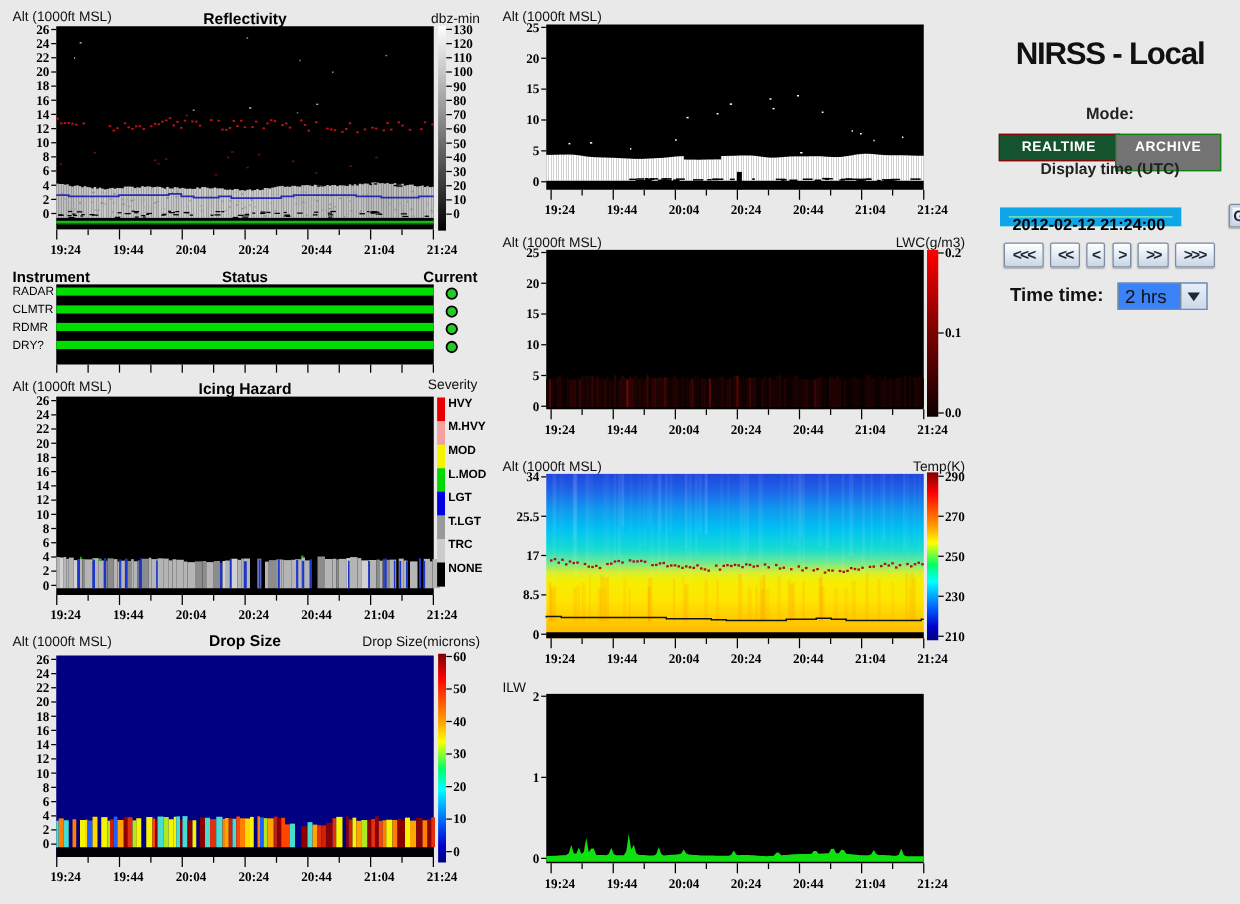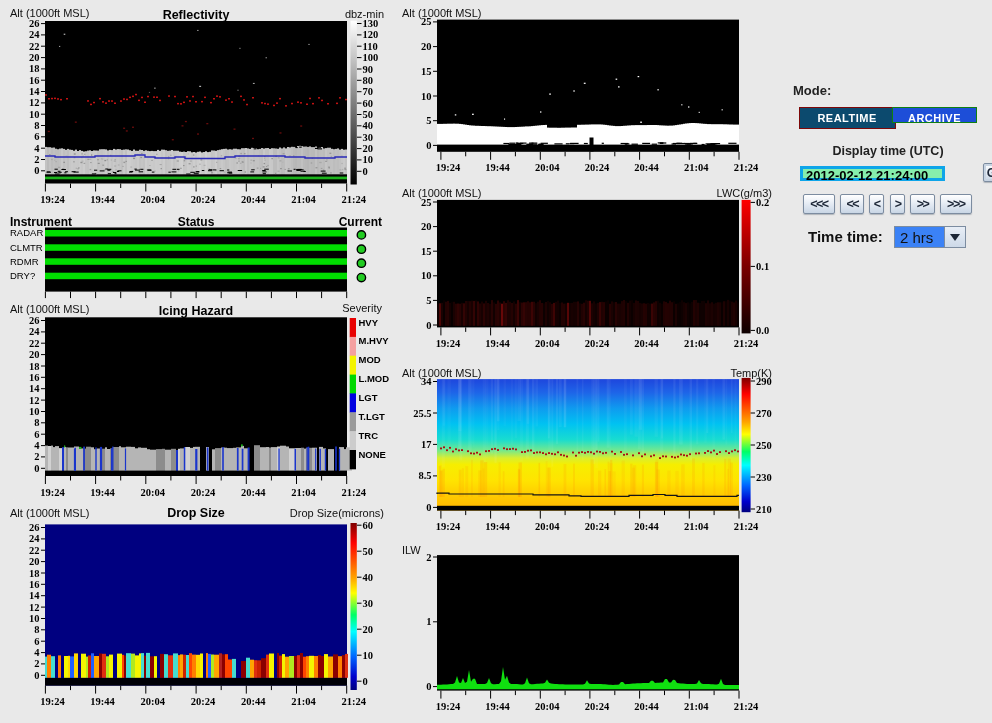--- a/index.html
+++ b/index.html
@@ -1658,25 +1658,26 @@
       <text x="746.0" y="710.1" font-family="Liberation Serif" font-size="10.5px" font-weight="bold" fill="#000" text-anchor="middle">21:24</text>
       <line x1="465.7" y1="690.6" x2="465.7" y2="695.1" stroke="#000" stroke-width="1"></line>
       <line x1="515.4" y1="690.6" x2="515.4" y2="695.1" stroke="#000" stroke-width="1"></line>
       <line x1="565.1" y1="690.6" x2="565.1" y2="695.1" stroke="#000" stroke-width="1"></line>
       <line x1="614.8" y1="690.6" x2="614.8" y2="695.1" stroke="#000" stroke-width="1"></line>
       <line x1="664.5" y1="690.6" x2="664.5" y2="695.1" stroke="#000" stroke-width="1"></line>
       <line x1="714.1" y1="690.6" x2="714.1" y2="695.1" stroke="#000" stroke-width="1"></line>
       <text x="402.0" y="553.5" font-family="Liberation Sans" font-size="11px" font-weight="normal" fill="#111" text-anchor="start">ILW</text>
     </svg>
 
-<div style="position:absolute;left:793px;top:83px;width:190px;font-size:13px;font-weight:bold;color:#222;">Mode:</div>
-<div style="position:absolute;left:798.6px;top:107px;width:97px;height:21.5px;background:#0c4a6e;border:1px solid #7e0808;box-sizing:border-box;color:#fff;font-size:11px;font-weight:bold;text-align:center;line-height:20px;letter-spacing:0.5px;">REALTIME</div>
-<div style="position:absolute;left:892px;top:107px;width:85px;height:16px;background:#1d4ed8;border:1px solid #108010;box-sizing:border-box;color:#fff;font-size:11px;font-weight:bold;text-align:center;line-height:20px;letter-spacing:0.5px;">ARCHIVE</div>
-<div style="position:absolute;left:793px;top:144px;width:190px;text-align:center;font-size:12.5px;font-weight:bold;color:#222;">Display time (UTC)</div>
-<div style="position:absolute;left:800px;top:165.5px;width:144.8px;height:15.4px;background:#86efac;border:3px solid #0ea5e9;box-sizing:border-box;font-size:13px;font-weight:bold;color:#000;line-height:14px;padding-left:3px;">2012-02-12 21:24:00</div>
+<div style="position:absolute;left:793px;top:29px;width:190px;text-align:center;font-size:25px;font-weight:bold;color:#111;letter-spacing:-1px;">NIRSS - Local</div>
+<div style="position:absolute;left:793px;top:83px;width:190px;text-align:center;font-size:13px;font-weight:bold;color:#222;">Mode:</div>
+<div style="position:absolute;left:798.6px;top:107px;width:97px;height:21.5px;background:#14532d;border:1px solid #7e0808;box-sizing:border-box;color:#fff;font-size:11px;font-weight:bold;text-align:center;line-height:20px;letter-spacing:0.5px;">REALTIME</div>
+<div style="position:absolute;left:892px;top:107px;width:85px;height:30px;background:#737373;border:1px solid #108010;box-sizing:border-box;color:#fff;font-size:11px;font-weight:bold;text-align:center;line-height:20px;letter-spacing:0.5px;">ARCHIVE</div>
+<div style="position:absolute;left:793px;top:128px;width:190px;text-align:center;font-size:12.5px;font-weight:bold;color:#222;">Display time (UTC)</div>
+<div style="position:absolute;left:800px;top:165.5px;width:144.8px;height:15.4px;background:#86efac;border:7px solid #0ea5e9;box-sizing:border-box;font-size:13px;font-weight:bold;color:#000;line-height:14px;padding-left:3px;">2012-02-12 21:24:00</div>
 <div class="jbtn" style="left:983px;top:163.4px;width:23px;height:19px;box-shadow:inset 0 0 0 2px #c8d4e2,0 1px 1px rgba(120,130,140,0.5);">
       <span style="font-size:12px;">GO</span>
     </div>
 <div class="jbtn" style="left:802.9px;top:194px;width:32px;height:20px;">
       <span>&lt;&lt;&lt;</span>
     </div>
 <div class="jbtn" style="left:840.2px;top:194px;width:24px;height:20px;">
       <span>&lt;&lt;</span>
     </div>
 <div class="jbtn" style="left:868.8px;top:194px;width:15.5px;height:20px;">

